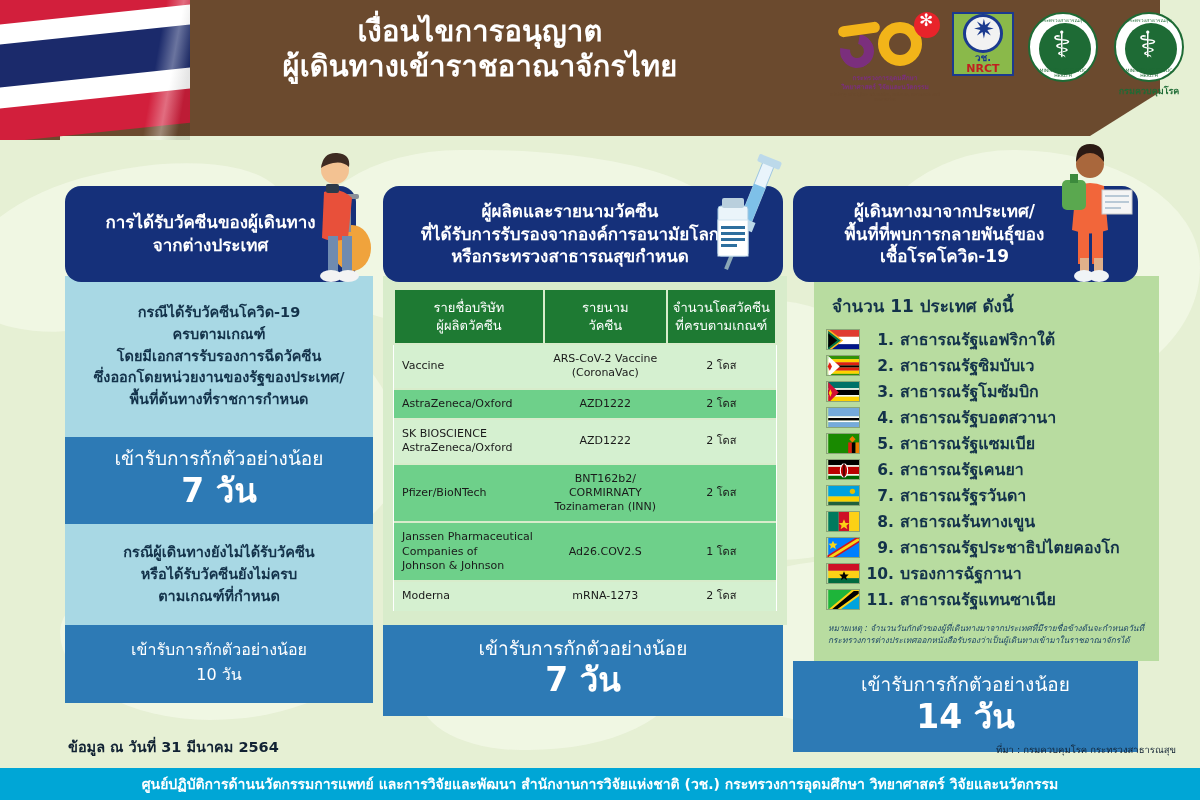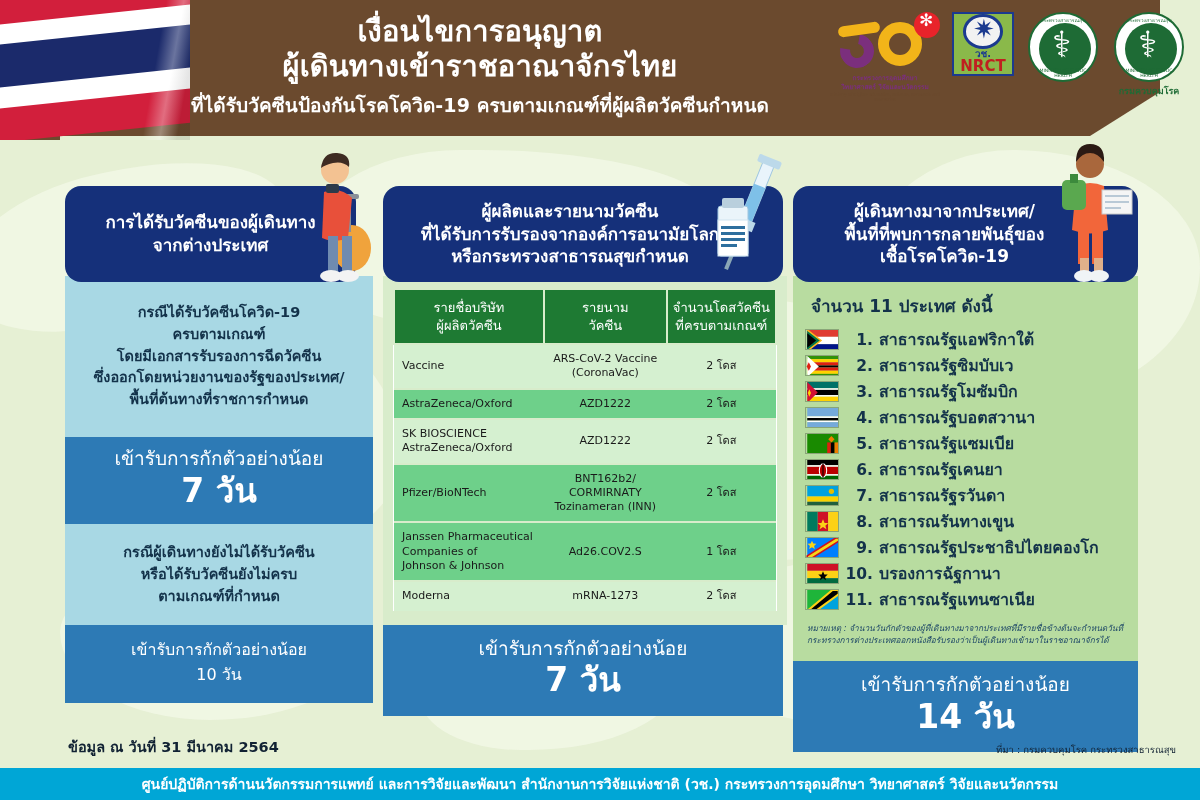--- a/index.html
+++ b/index.html
@@ -72,21 +72,21 @@
   .red-dot { position: absolute; left: 84px; top: 0px; width: 26px; height: 26px; border-radius: 50%; background: #e8232a; }
   .red-dot::after { content: "✻"; position: absolute; left: 5px; top: -2px; color: #fff; font-size: 17px; }
   .logo-cap { font-size: 6.5px; color: #7b2f7d; font-weight: bold; line-height: 1.35; }
   .logo-cap .en { font-size: 4.2px; color: #6b4a2e; font-weight: normal; }
 
   .logo-nrct { width: 62px; }
   .nrct-box { width: 62px; height: 64px; background: #8ab94a; border: 2px solid #1b3a8f; display: flex; flex-direction: column; align-items: center; justify-content: center; }
   .nrct-seal { width: 40px; height: 40px; border-radius: 50%; background: #f2f2f2; border: 3px solid #1b3a8f; position: relative; }
   .nrct-seal::after { content: "✷"; position: absolute; left: 7px; top: -3px; font-size: 26px; color: #1b3a8f; }
   .nrct-t1 { font-size: 10px; font-weight: bold; color: #1b3a8f; line-height: 1.05; }
-  .nrct-t2 { font-size: 15px; font-weight: bold; color: #c02020; line-height: 1; }
+  .nrct-t2 { font-size: 11px; font-weight: bold; color: #c02020; line-height: 1; }
 
   .logo-moph { width: 74px; }
   .moph-seal { width: 70px; height: 70px; border-radius: 50%; border: 2px solid #1e6b35; background: #fff; position: relative; margin: 0 auto; }
   .moph-inner { position: absolute; left: 9px; top: 9px; width: 52px; height: 52px; border-radius: 50%; background: #1e6b35; }
   .moph-inner::after { content: "⚕"; position: absolute; left: 13px; top: 4px; font-size: 36px; color: #fff; line-height: 1; }
   .moph-ring-txt { position: absolute; inset: 0; font-size: 5px; color: #1e6b35; }
   .moph-ring-txt span { position: absolute; left: 0; right: 0; text-align: center; }
   .moph-top { top: 2px; } .moph-bot { bottom: 2px; font-size: 4.6px; }
   .moph-cap { font-size: 9px; font-weight: bold; color: #1e6b35; margin-top: 2px; text-align: center; }
 
@@ -127,21 +127,21 @@
   table.vax td.c { text-align: center; }
   table.vax tr.odd td { background: #d5f0d0; }
   table.vax tr.even td { background: #6ed08a; }
   .mid-final { width: 400px; background: #2d7ab5; color: #fff; text-align: center; padding: 12px 6px 16px; }
   .mid-final .lbl { font-size: 19px; line-height: 1.25; }
   .mid-final .num { font-size: 33px; font-weight: bold; line-height: 1.2; }
 
   
   #col-right { left: 793px; top: 186px; width: 345px; }
   #col-right .col-head { width: 345px; height: 96px; font-size: 17px; padding: 0 52px 0 10px; }
-  .right-panel { width: 345px; background: #b8dca0; padding: 14px 12px 10px; margin-top: -6px; }
+  .right-panel { width: 345px; background: #b8dca0; padding: 14px 12px 10px; margin-top: -6px; margin-left: 21px; }
   .cnt-title { font-size: 17px; font-weight: bold; color: #13324a; margin: 2px 0 8px 6px; }
   .cl-row { display: flex; align-items: center; margin: 1px 0; }
   .flag-ico { width: 34px; height: 21px; margin-right: 6px; flex: 0 0 34px; border: 1px solid rgba(0,0,0,.25); position: relative; overflow: hidden; }
   .cl-num { font-size: 15.5px; font-weight: bold; color: #13324a; width: 28px; text-align: right; margin-right: 6px; }
   .cl-name { font-size: 16px; font-weight: bold; color: #13324a; }
   .note { font-size: 8.3px; font-style: italic; color: #1b4566; line-height: 1.5; margin: 10px 2px 4px; }
   .right-final { width: 345px; background: #2d7ab5; color: #fff; text-align: center; padding: 12px 6px 16px; }
   .right-final .lbl { font-size: 19px; line-height: 1.25; }
   .right-final .num { font-size: 33px; font-weight: bold; line-height: 1.2; }
 
@@ -185,21 +185,20 @@
         <div class="flag-stripe fs2"></div>
       <div class="flag-stripe fs3"></div>
         <div class="flag-stripe fs4"></div>
       <div class="flag-stripe fs5"></div>
       <div class="flag-fold"></div>
     </div>
 
     <div class="title-wrap">
       <div class="title-1">เงื่อนไขการอนุญาต</div>
       <div class="title-2">ผู้เดินทางเข้าราชอาณาจักรไทย</div>
-      <div class="title-3">ที่ได้รับวัคซีนป้องกันโรคโควิด-19 ครบตามเกณฑ์ที่ผู้ผลิตวัคซีนกำหนด</div>
     </div>
 
     <div class="logos">
       <div class="logo logo-60">
         <div class="g60">
           <div class="ring-y"></div>
             <div class="ring-p"></div>
             <div class="bar-y"></div>
           <div class="red-dot"></div>
         </div>

